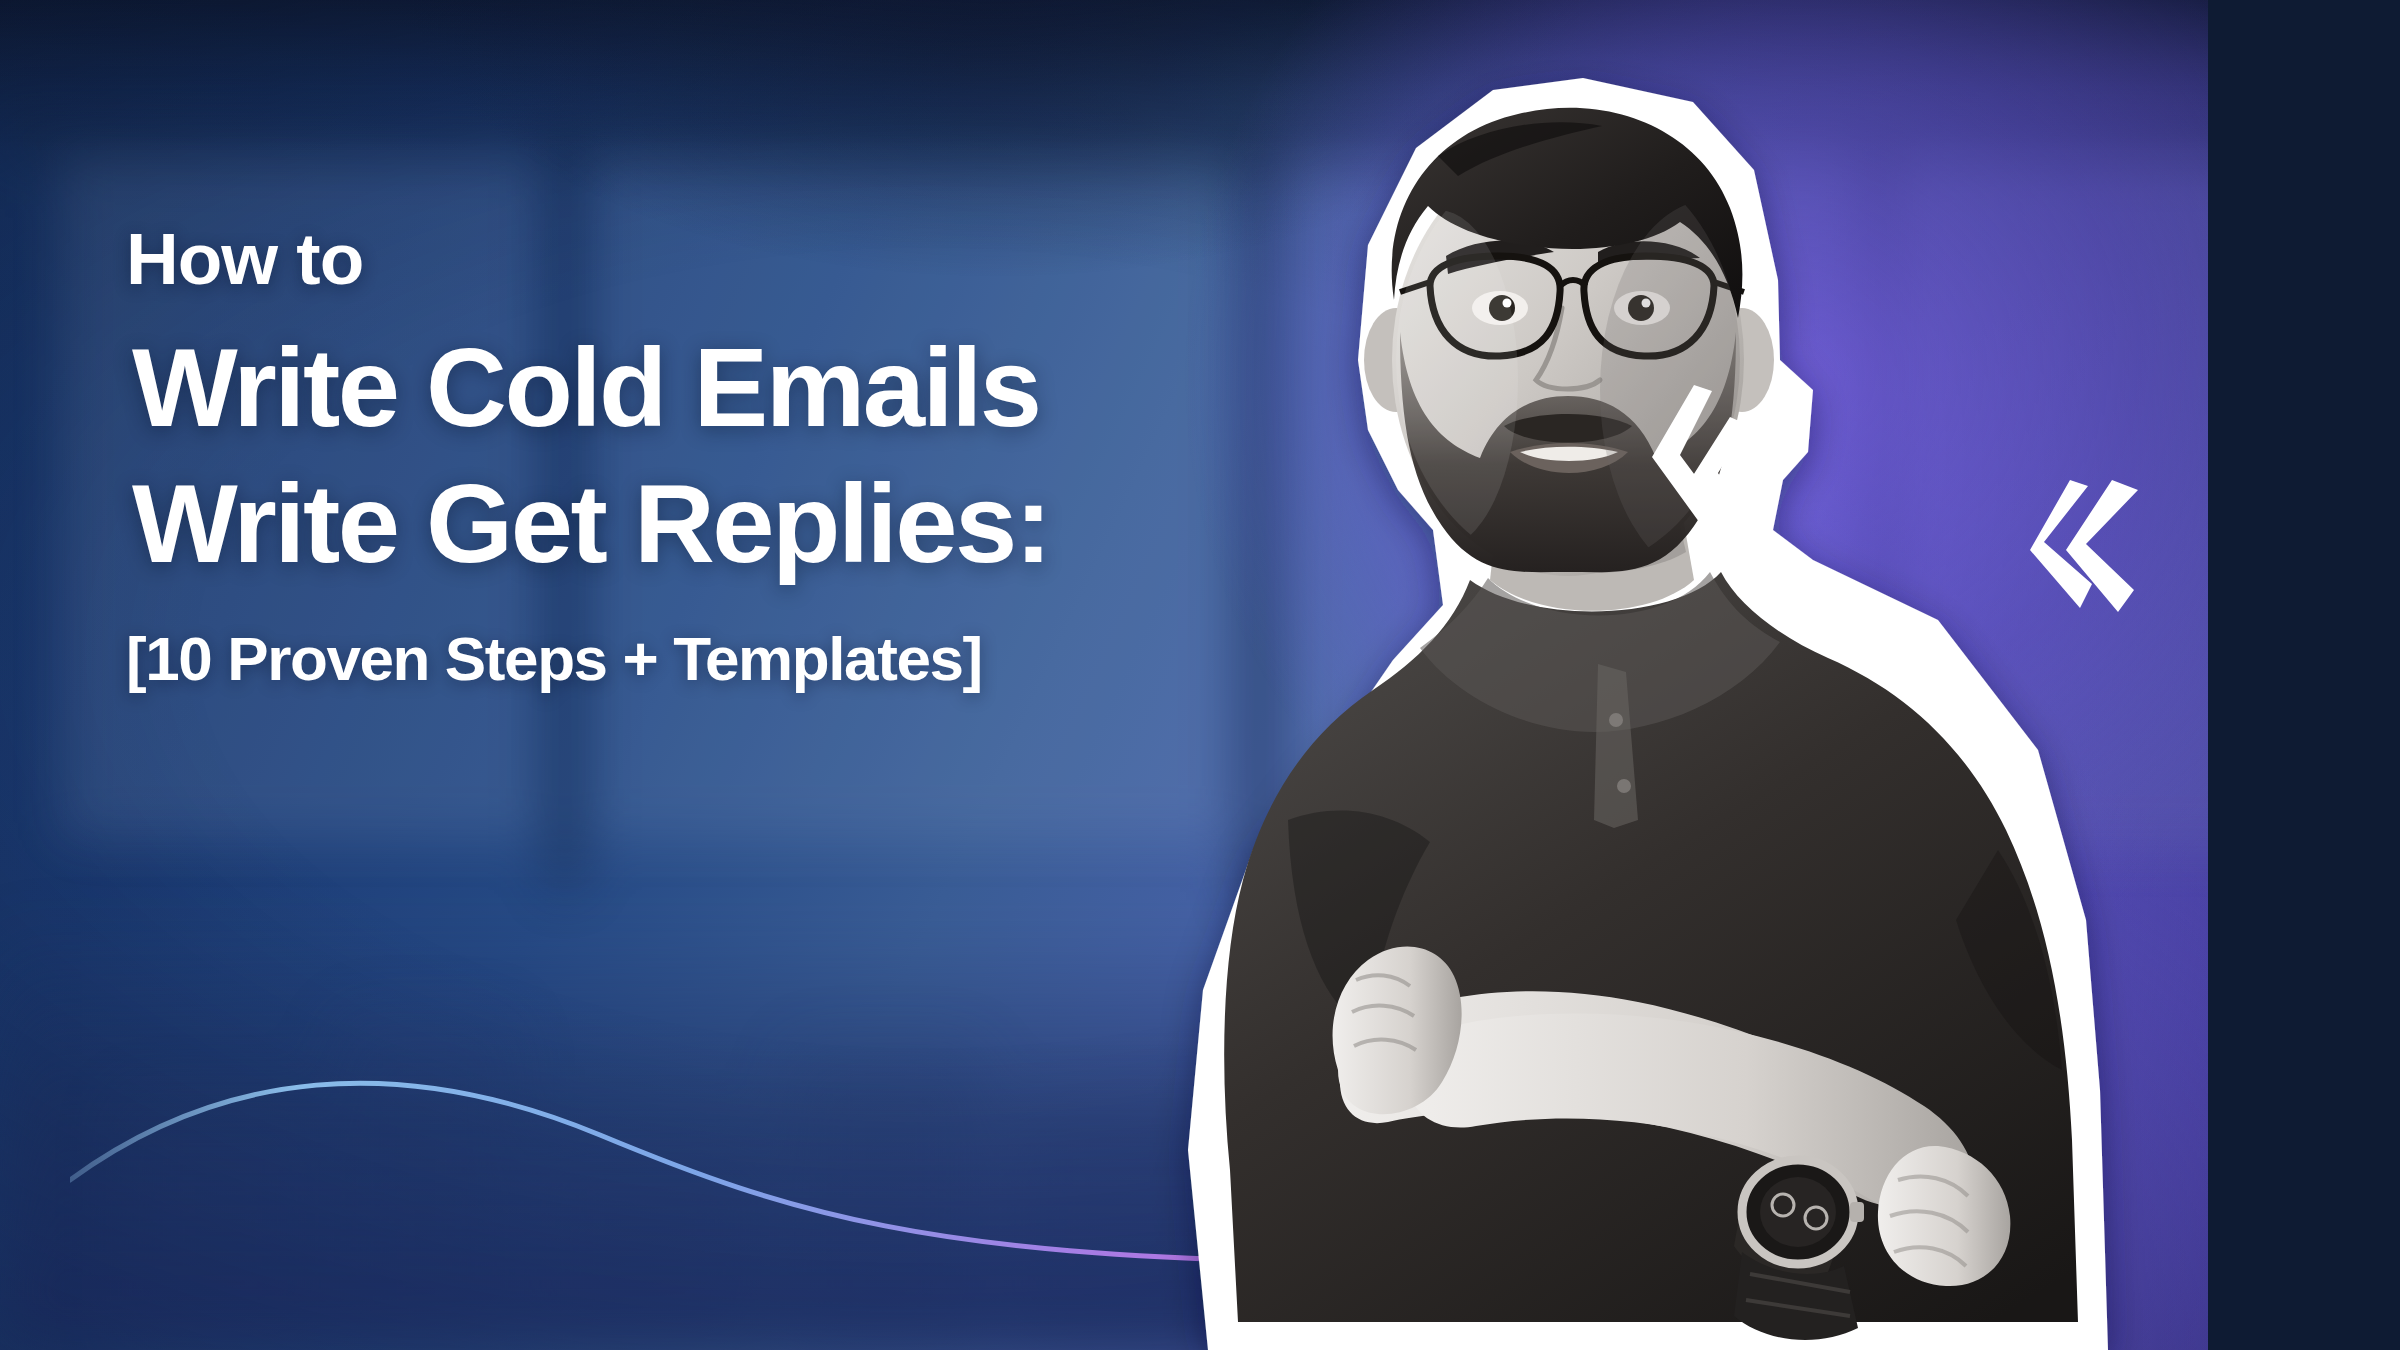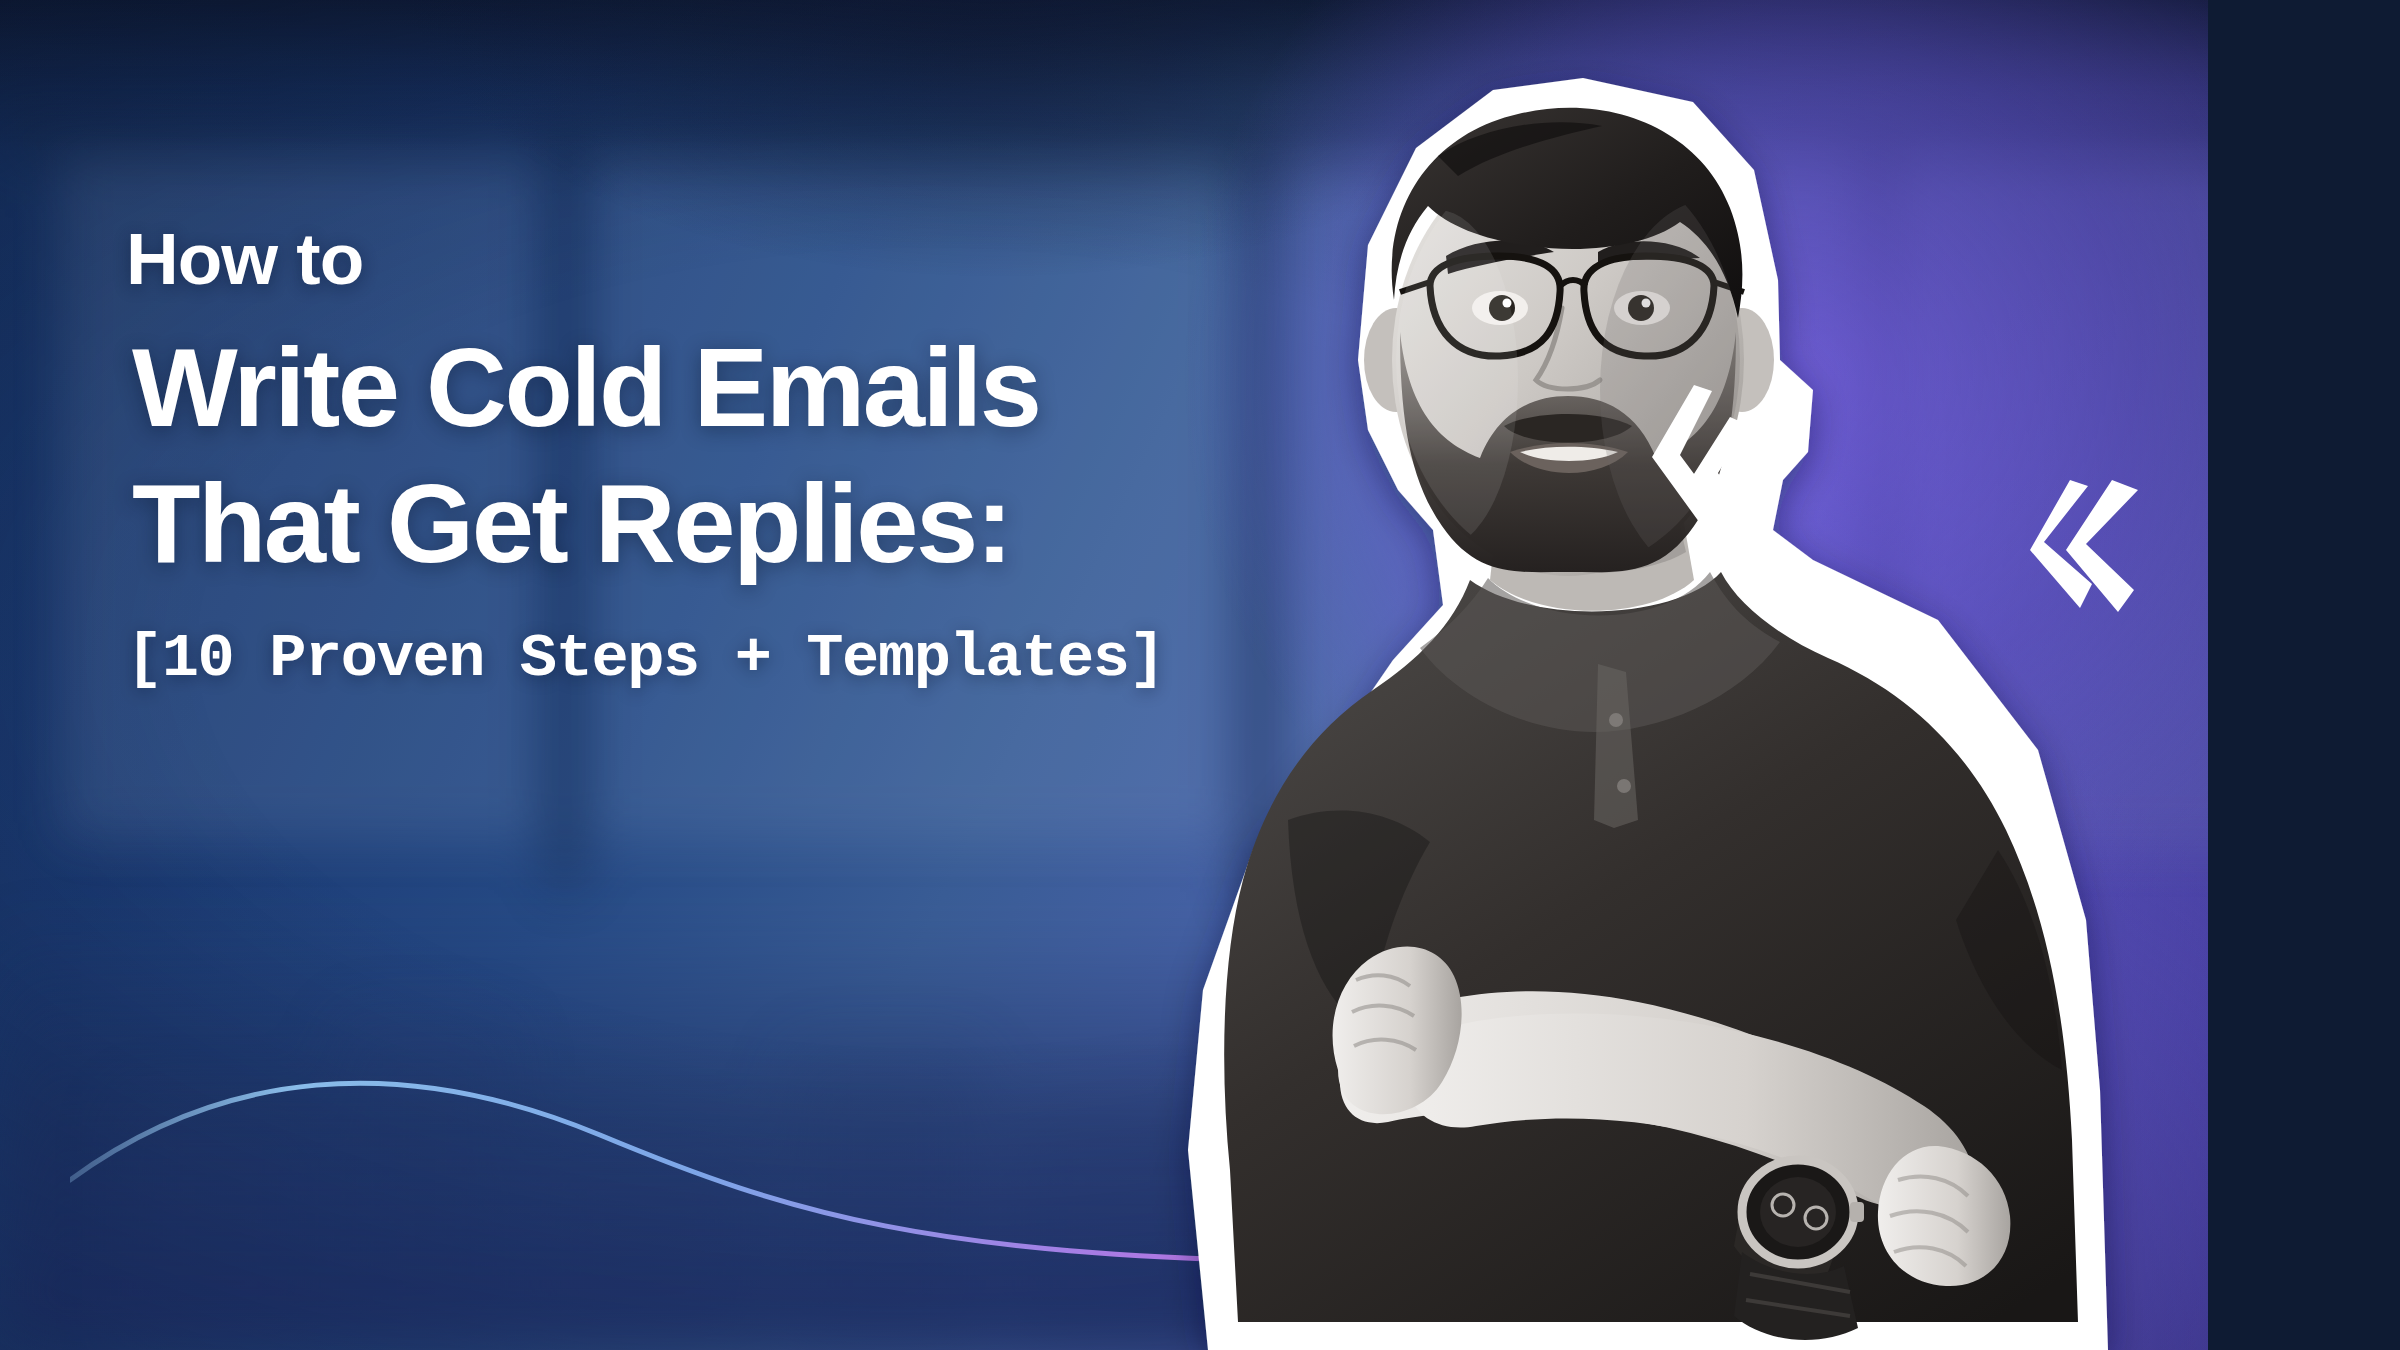--- a/index.html
+++ b/index.html
@@ -134,21 +134,20 @@
     text-shadow: 0 4px 20px rgba(8,18,40,.42);
   }
   .subline {
     font-size: 62px;
     font-weight: 700;
     letter-spacing: -1.4px;
     line-height: 1.1;
     margin: 36px 0 0 0;
     white-space: nowrap;
     text-shadow: 0 3px 16px rgba(8,18,40,.40);
-    font-family: Liberation Mono, monospace;
   }
 
   
   .person-wrap {
     position: absolute;
     right: 20px;
     bottom: 0;
     width: 1150px;
     height: 1290px;
     z-index: 5;
@@ -203,21 +202,21 @@
         <stop offset="82%" stop-color="#a77ce4" stop-opacity="1"></stop>
         <stop offset="100%" stop-color="#c06fe0" stop-opacity="1"></stop>
       </linearGradient>
     </defs>
     <path d="M0,150 C150,40 330,22 530,105 C720,184 860,226 1250,232" fill="none" stroke="url(#curveGrad)" stroke-width="5" stroke-linecap="round"></path>
   </svg>
 
   <div class="copy">
     <div class="eyebrow">How to</div>
     <div class="h-line">Write Cold Emails</div>
-    <div class="h-line">That Get Replies:</div>
+    <div class="h-line">Write Get Replies:</div>
     <div class="subline">[10 Proven Steps + Templates]</div>
   </div>
 
   <div class="person-wrap">
     <svg class="person-svg" viewBox="0 0 1150 1290" preserveAspectRatio="xMidYMax meet">
       <defs>
 
         <linearGradient id="skin" x1="0" y1="0" x2="1" y2="1">
           <stop offset="0%" stop-color="#e9e7e4"></stop>
           <stop offset="45%" stop-color="#cdc9c5"></stop>

